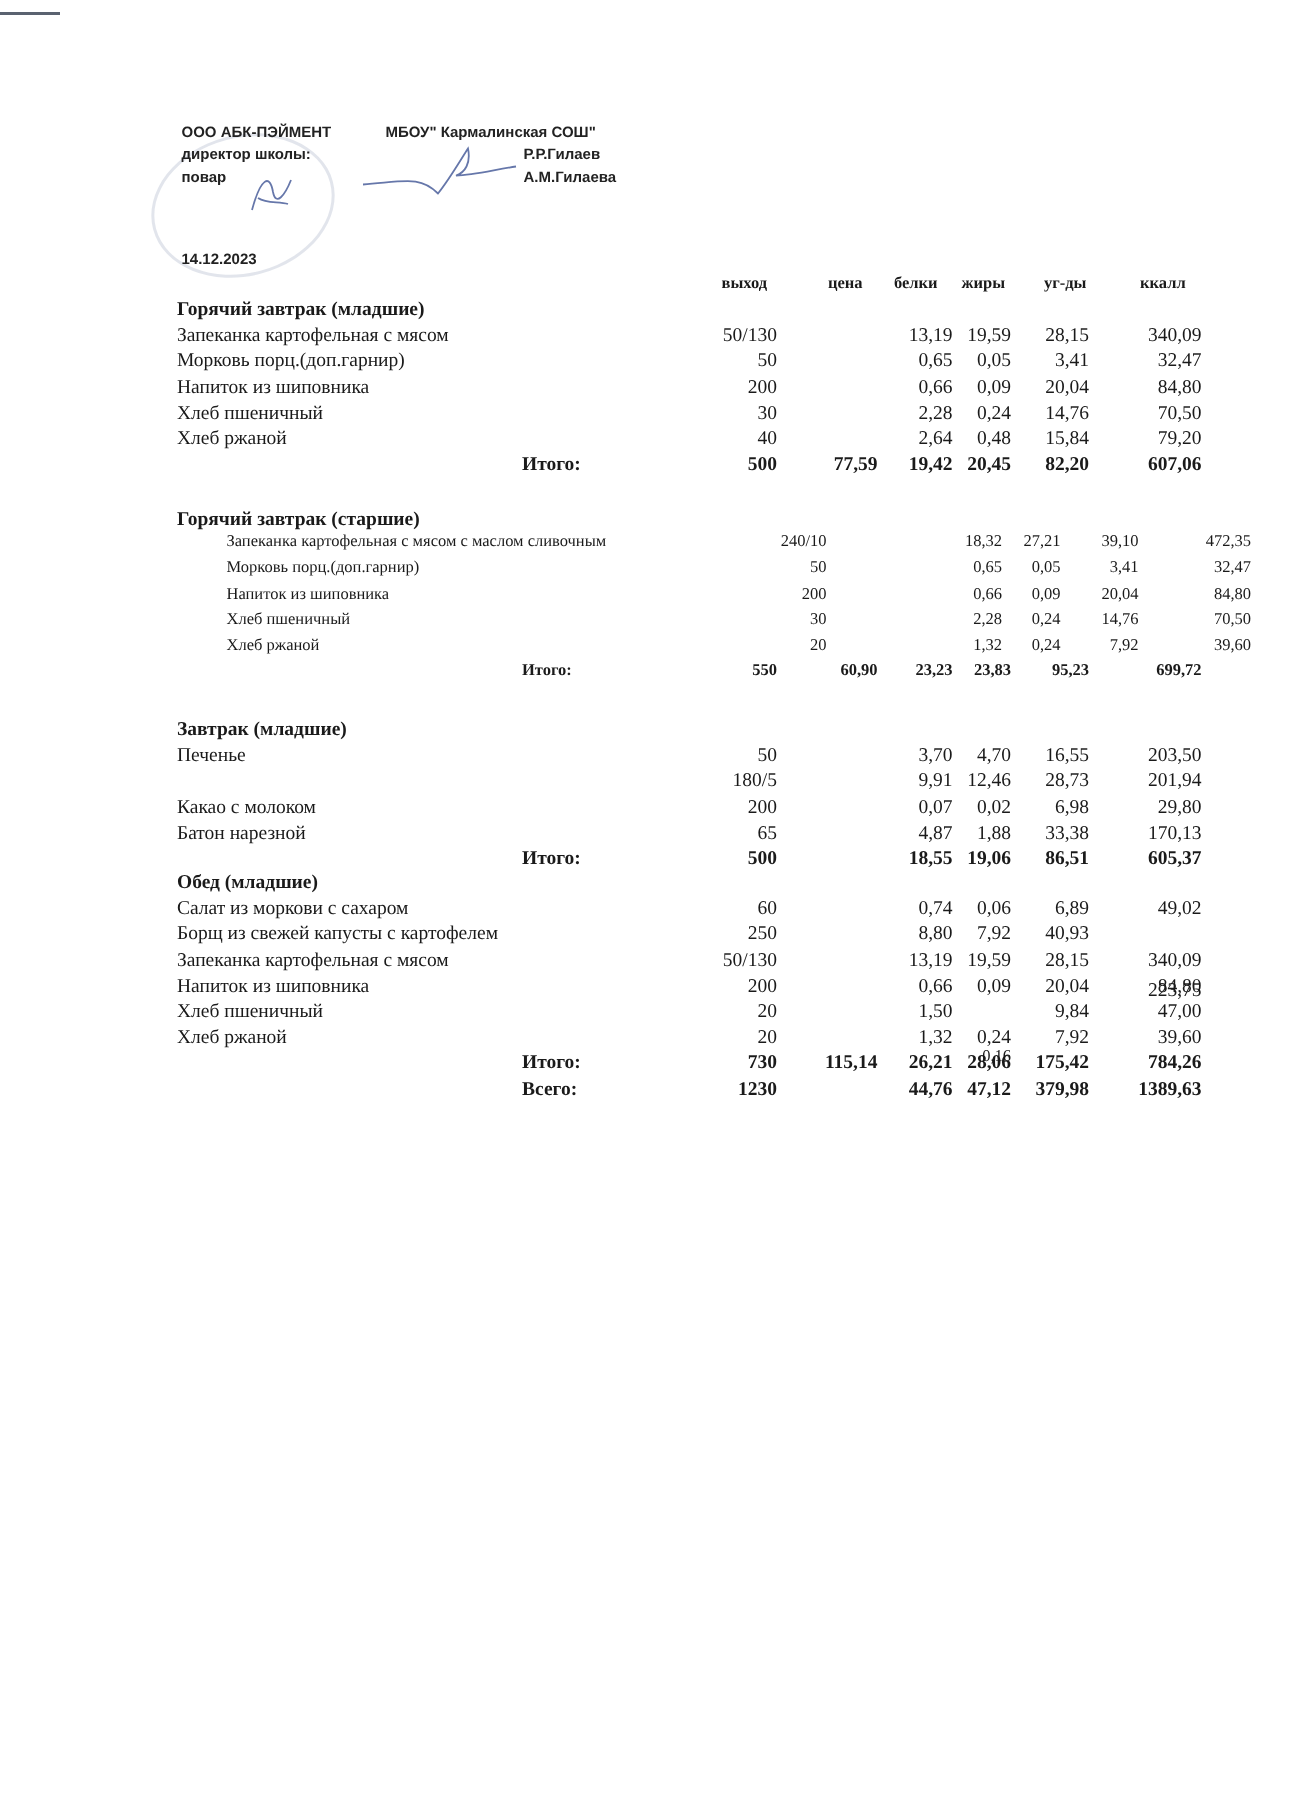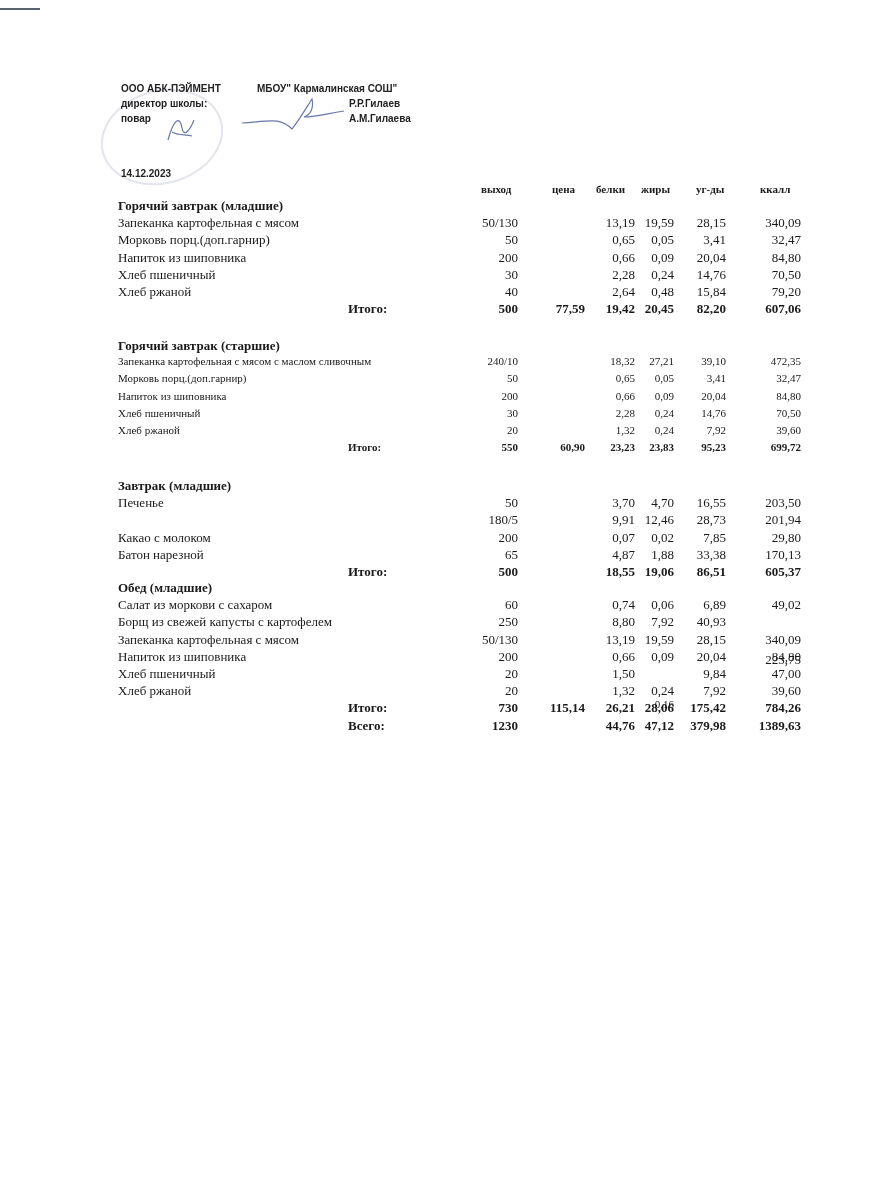--- a/index.html
+++ b/index.html
@@ -14,21 +14,21 @@
     border: 2px solid rgba(140,150,180,0.25); transform: rotate(-15deg);
   }
   .sig { position: absolute; }
   .table { position: absolute; left: 118px; top: 180px; width: 700px; font-size: 13px; }
   .colhdr { position: absolute; top: 3px; font-weight: bold; font-size: 11px; }
   .row { position: absolute; height: 17px; white-space: nowrap; }
   .cell { position: absolute; text-align: right; }
   .name { left: 0; text-align: left; }
   .bold { font-weight: bold; }
   .section-title { font-weight: bold; font-size: 13px; }
-  .sm { font-size: 11px; }
+  .sm { font-size: 11px; margin-left: 33px; }
 </style>
 </head>
 <body>
 
 <div class="scan-line"></div>
 
 <div class="stamp"></div>
 <svg class="sig" style="left:160px;top:110px" width="40" height="40">
   <path d="M8 30 C 14 8, 20 6, 22 18 C 24 28, 30 20, 34 10 M12 22 C 18 26, 26 24, 32 26" stroke="#6677aa" stroke-width="1.2" fill="none"></path>
 </svg>
@@ -181,21 +181,21 @@
         <div class="cell" style="top: 0px; right: 144px; width: 50px; font-size: 13px;">12,46</div>
         <div class="cell" style="top: 0px; right: 92px; width: 50px; font-size: 13px;">28,73</div>
         <div class="cell" style="top: 0px; right: 17px; width: 60px; font-size: 13px;">201,94</div>
       </div>
       <div class="row" style="top: 349.6px; left: 0px; width: 700px;">
         <div class="cell name" style="top: 0px;">Какао с молоком</div>
         <div class="cell" style="top: 0px; right: 300px; width: 60px; font-size: 13px;">200</div>
         <div class="cell" style="top: 0px; right: 233px; width: 60px; font-size: 13px;"></div>
         <div class="cell" style="top: 0px; right: 183px; width: 50px; font-size: 13px;">0,07</div>
         <div class="cell" style="top: 0px; right: 144px; width: 50px; font-size: 13px;">0,02</div>
-        <div class="cell" style="top: 0px; right: 92px; width: 50px; font-size: 13px;">7,85</div>
+        <div class="cell" style="top: 0px; right: 92px; width: 50px; font-size: 13px;">6,98</div>
         <div class="cell" style="top: 0px; right: 17px; width: 60px; font-size: 13px;">29,80</div>
       </div>
       <div class="row" style="top: 366.8px; left: 0px; width: 700px;">
         <div class="cell name" style="top: 0px;">Батон нарезной</div>
         <div class="cell" style="top: 0px; right: 300px; width: 60px; font-size: 13px;">65</div>
         <div class="cell" style="top: 0px; right: 233px; width: 60px; font-size: 13px;"></div>
         <div class="cell" style="top: 0px; right: 183px; width: 50px; font-size: 13px;">4,87</div>
         <div class="cell" style="top: 0px; right: 144px; width: 50px; font-size: 13px;">1,88</div>
         <div class="cell" style="top: 0px; right: 92px; width: 50px; font-size: 13px;">33,38</div>
         <div class="cell" style="top: 0px; right: 17px; width: 60px; font-size: 13px;">170,13</div>

